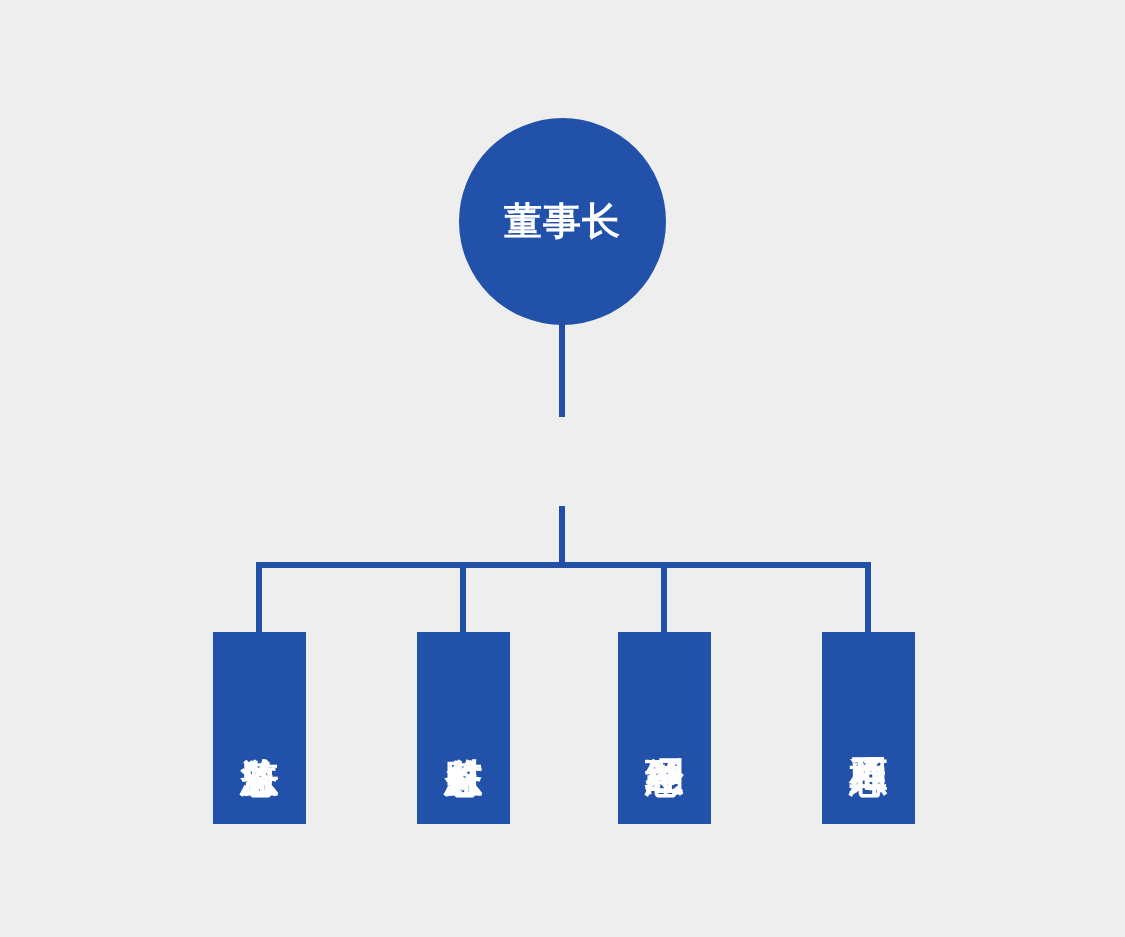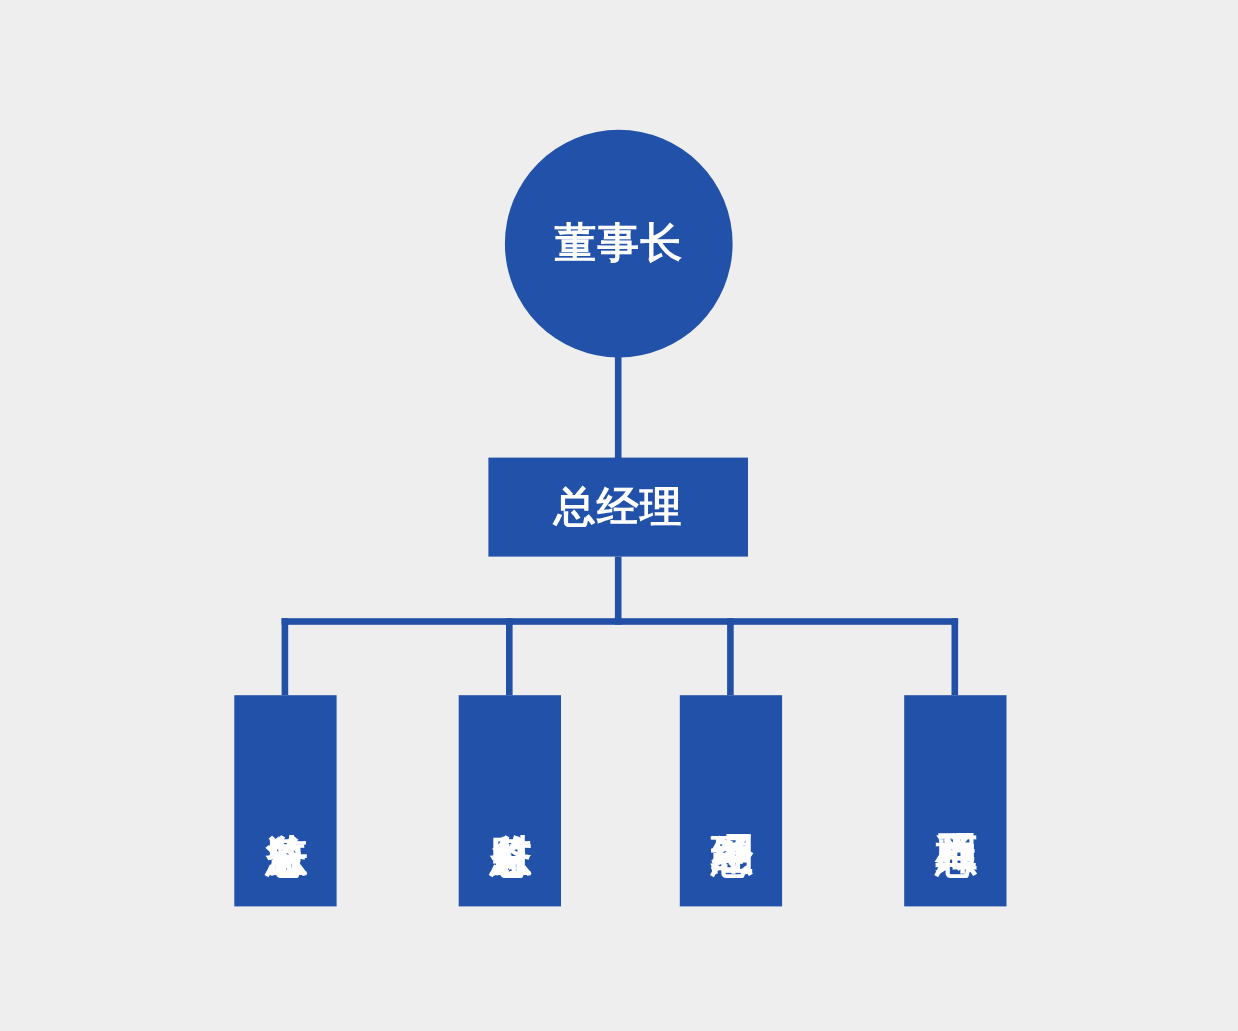--- a/index.html
+++ b/index.html
@@ -79,23 +79,20 @@
   <div class="connector line-bus"></div>
   <div class="connector line-drop-1"></div>
   <div class="connector line-drop-2"></div>
   <div class="connector line-drop-3"></div>
   <div class="connector line-drop-4"></div>
 
   <div class="node node-circle">
     <span>董事长</span>
   </div>
 
-  <div class="node node-rect">
-    <span>总经理</span>
-  </div>
 
   <div class="node node-vert node-vert-1">
     <span class="vlabel">法务总监</span>
   </div>
   <div class="node node-vert node-vert-2">
     <span class="vlabel">财务总监</span>
   </div>
   <div class="node node-vert node-vert-3">
     <span class="vlabel">副总经理</span>
   </div>

